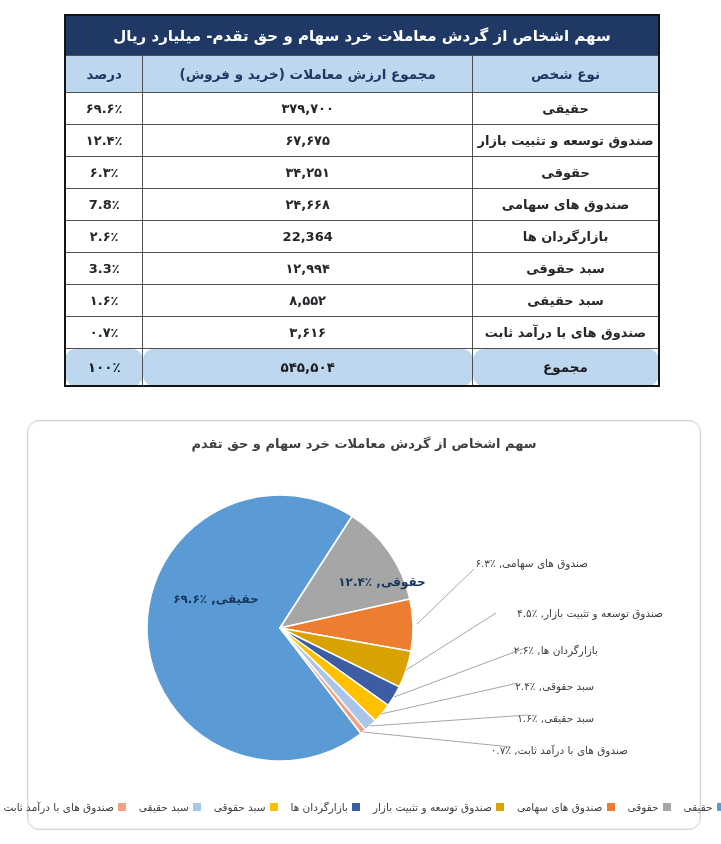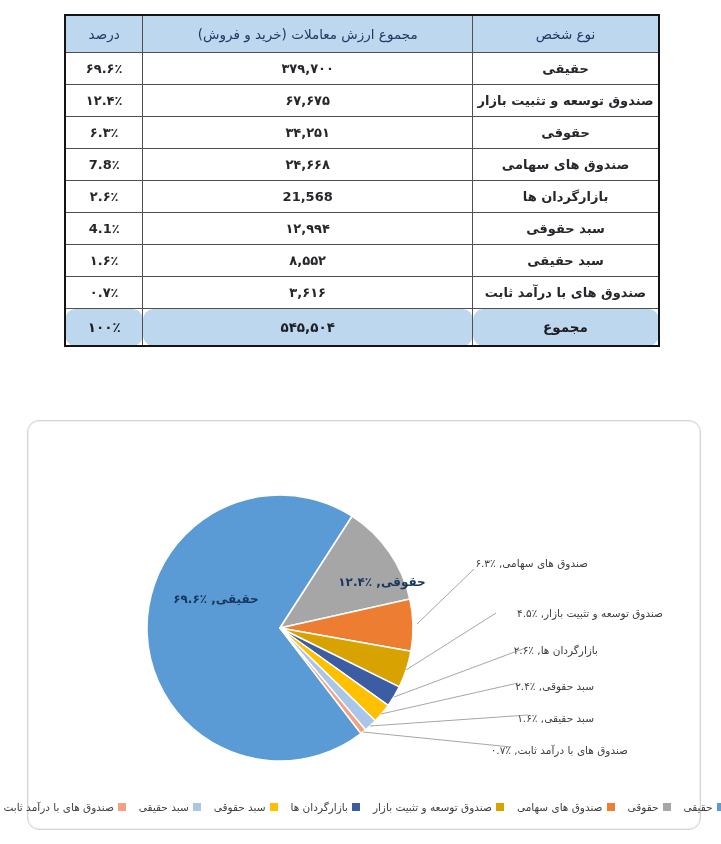--- a/index.html
+++ b/index.html
@@ -10,21 +10,21 @@
   
   .table-wrap{position:absolute;top:14px;left:64px;width:596px;}
   table.turnover{border-collapse:collapse;width:100%;direction:rtl;border:2px solid #141414;}
   table.turnover td, table.turnover th{border:1px solid #4f4f4f;}
   .title-cell{
     background:var(--title-bg,#1F3864);color:#ffffff;font-weight:bold;font-size:15px;
     text-align:center;height:37px;border:2px solid #141414;
   }
   .head-row th{
     background:var(--band-bg,#BDD7EE);color:var(--title-bg,#1F3864);
-    font-weight:normal;font-size:13.5px;height:34px;text-align:center;
+    font-weight:bold;font-size:13.5px;height:34px;text-align:center;
   }
   .data-row td{height:29px;font-size:13px;font-weight:bold;color:#26262b;text-align:center;background:#ffffff;}
   .total-row td{
     background:var(--band-bg,#BDD7EE);height:34px;font-size:13.5px;font-weight:bold;
     color:#1d1d22;text-align:center;border-top:2px solid #141414;border-radius:11px;
   }
   .num{direction:ltr;unicode-bidi:embed;}
   
   .panel{
     position:absolute;left:27px;top:420px;width:672px;height:408px;background:#ffffff;
@@ -53,20 +53,23 @@
 <body>
 
 <div class="table-wrap">
   <table class="turnover">
     <colgroup>
         <col style="width:187px">
         <col style="width:331px">
         <col style="width:78px">
       </colgroup>
     <thead>
+      <tr>
+        <th colspan="3" class="title-cell">سهم اشخاص از گردش معاملات خرد سهام و حق تقدم- میلیارد ریال</th>
+      </tr>
       <tr class="head-row">
         <th>نوع شخص</th>
         <th>مجموع ارزش معاملات (خرید و فروش)</th>
         <th>درصد</th>
       </tr>
     </thead>
     <tbody id="rows-body">
         <tr class="data-row">
           <td>حقیقی</td>
           <td class="num">۳۷۹,۷۰۰</td>
@@ -82,27 +85,27 @@
           <td class="num">۳۴,۲۵۱</td>
           <td class="num">۶.۳٪</td>
         </tr>
         <tr class="data-row">
           <td>صندوق های سهامی</td>
           <td class="num">۲۴,۶۶۸</td>
           <td class="num">7.8٪</td>
         </tr>
         <tr class="data-row">
           <td>بازارگردان ها</td>
-          <td class="num">21,568</td>
+          <td class="num">22,364</td>
           <td class="num">۲.۶٪</td>
         </tr>
         <tr class="data-row">
           <td>سبد حقوقی</td>
           <td class="num">۱۲,۹۹۴</td>
-          <td class="num">4.1٪</td>
+          <td class="num">3.3٪</td>
         </tr>
         <tr class="data-row">
           <td>سبد حقیقی</td>
           <td class="num">۸,۵۵۲</td>
           <td class="num">۱.۶٪</td>
         </tr>
         <tr class="data-row">
           <td>صندوق های با درآمد ثابت</td>
           <td class="num">۳,۶۱۶</td>
           <td class="num">۰.۷٪</td>
@@ -112,20 +115,21 @@
       <tr class="total-row">
         <td>مجموع</td>
         <td class="num">۵۴۵,۵۰۴</td>
         <td class="num">۱۰۰٪</td>
       </tr>
     </tfoot>
   </table>
 </div>
 
 <div class="panel">
+  <div class="chart-title">سهم اشخاص از گردش معاملات خرد سهام و حق تقدم</div>
   <svg id="pie-svg" width="672" height="408" viewBox="0 0 672 408">
       <path d="M 252 207 L 332.97 312.52 A 133 133 0 1 1 324.07 95.22 Z" fill="#5B9BD5" stroke="#ffffff" stroke-width="1.5" stroke-linejoin="round"></path>
       <path d="M 252 207 L 324.07 95.22 A 133 133 0 0 1 381.80 178.00 Z" fill="#A6A6A6" stroke="#ffffff" stroke-width="1.5" stroke-linejoin="round"></path>
       <path d="M 252 207 L 381.80 178.00 A 133 133 0 0 1 382.95 230.24 Z" fill="#ED7D31" stroke="#ffffff" stroke-width="1.5" stroke-linejoin="round"></path>
       <path d="M 252 207 L 382.95 230.24 A 133 133 0 0 1 371.29 265.82 Z" fill="#D8A200" stroke="#ffffff" stroke-width="1.5" stroke-linejoin="round"></path>
       <path d="M 252 207 L 371.29 265.82 A 133 133 0 0 1 360.15 284.42 Z" fill="#3C5CA4" stroke="#ffffff" stroke-width="1.5" stroke-linejoin="round"></path>
       <path d="M 252 207 L 360.15 284.42 A 133 133 0 0 1 347.30 299.77 Z" fill="#FFC000" stroke="#ffffff" stroke-width="1.5" stroke-linejoin="round"></path>
       <path d="M 252 207 L 347.30 299.77 A 133 133 0 0 1 337.52 308.86 Z" fill="#A9C5E8" stroke="#ffffff" stroke-width="1.5" stroke-linejoin="round"></path>
       <path d="M 252 207 L 337.52 308.86 A 133 133 0 0 1 332.97 312.52 Z" fill="#F2A183" stroke="#ffffff" stroke-width="1.5" stroke-linejoin="round"></path>
       <polyline points="389,203 446,148" fill="none" stroke="#A6A6A6" stroke-width="1"></polyline>

